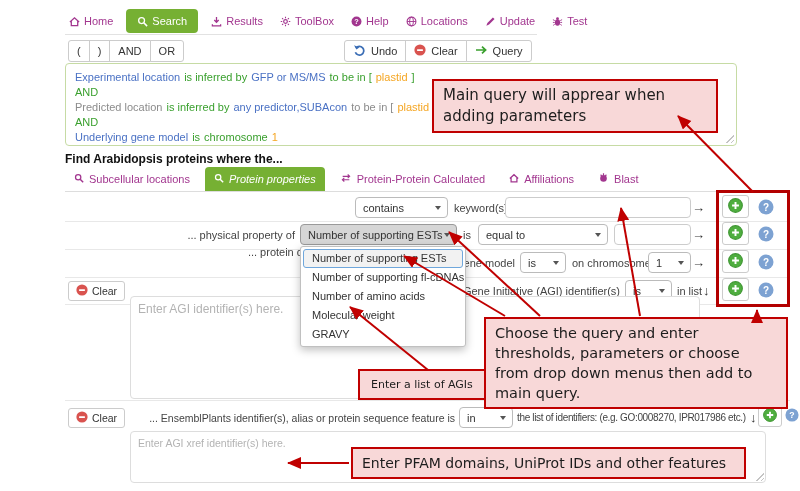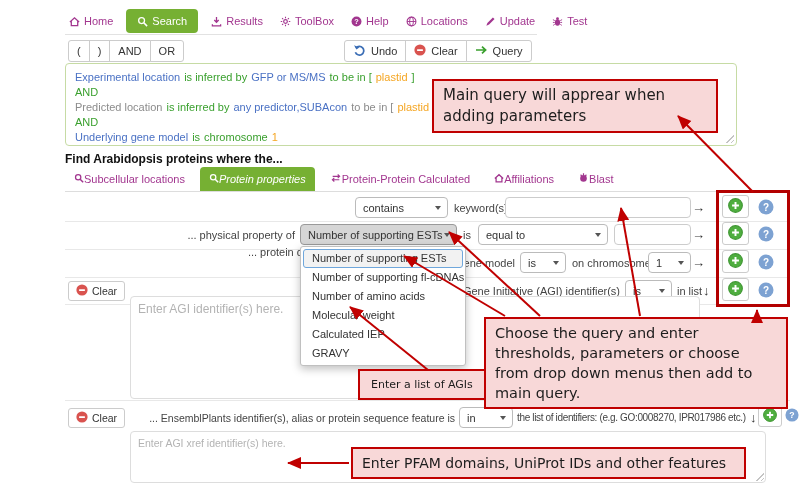--- a/index.html
+++ b/index.html
@@ -42,21 +42,21 @@
   .ann-agi    { left:358px; top:369px; font-size:11px; line-height:19px; padding:4px 11px; }
   .ann-pfam   { left:351px; top:447px; width:395px; font-size:14px; line-height:20px; white-space:nowrap; }
   .redbox { position:absolute; left:716px; top:190px; width:74px; height:117px;
             border:3px solid #b30000; z-index:25; }
   .arrows { position:absolute; left:0; top:0; width:800px; height:491px;
             z-index:35; pointer-events:none; }
   
   .heading { position:absolute; left:65px; top:152px; font-size:12px; font-weight:bold; color:#111; }
   .tabs { position:absolute; left:65px; top:166px; width:725px; height:26px;
           display:flex; align-items:flex-end; gap:6px; border-bottom:1px solid #ddd; }
-  .tab { display:flex; align-items:center; color:#a2368f; padding:6px 9px;
+  .tab { display:flex; align-items:center; gap:5px; color:#a2368f; padding:6px 9px;
          cursor:pointer; white-space:nowrap; font-size:11px; }
   .tab.active { background:#76b033; color:#fff; border-radius:4px 4px 0 0;font-style:italic; }
   
   .divider { position:absolute; left:65px; width:725px; height:1px; background:#e8e8e8; }
   .lbl { position:absolute; color:#444; font-size:11px; white-space:nowrap; }
   .lbl.r { text-align:right; }
   .sel { position:absolute; background:#fff; border:1px solid #bbb; border-radius:4px;
          height:21px; display:flex; align-items:center; padding:0 18px 0 7px;
          font-size:11px; color:#333; cursor:pointer; white-space:nowrap; }
   .sel .caret { position:absolute; right:6px; top:8px; width:0; height:0;
@@ -355,21 +355,20 @@
       </svg></div>
 
   <textarea class="ta" style="left: 130px; top: 296px; width: 570px; height: 103px;" placeholder="Enter AGI identifier(s) here."></textarea>
   <div class="grip tagrip" style="position:absolute; left:689px; top:388px;"></div>
 
   <div class="panel">
     <div class="opt selected">Number of supporting ESTs</div>
     <div class="opt">Number of supporting fl-cDNAs</div>
     <div class="opt">Number of amino acids</div>
     <div class="opt">Molecular weight</div>
-    <div class="opt">Calculated IEP</div>
     <div class="opt">GRAVY</div>
   </div>
 
   <button class="clearbtn" style="left:68px; top:408px;">
     <span><svg width="12" height="12" viewBox="0 0 12 12">
           <circle cx="6" cy="6" r="5.6" fill="#d9534f"></circle>
           <rect x="3" y="5.2" width="6" height="1.7" rx=".6" fill="#fff"></rect>
         </svg></span>
     <span>Clear</span>
   </button>

